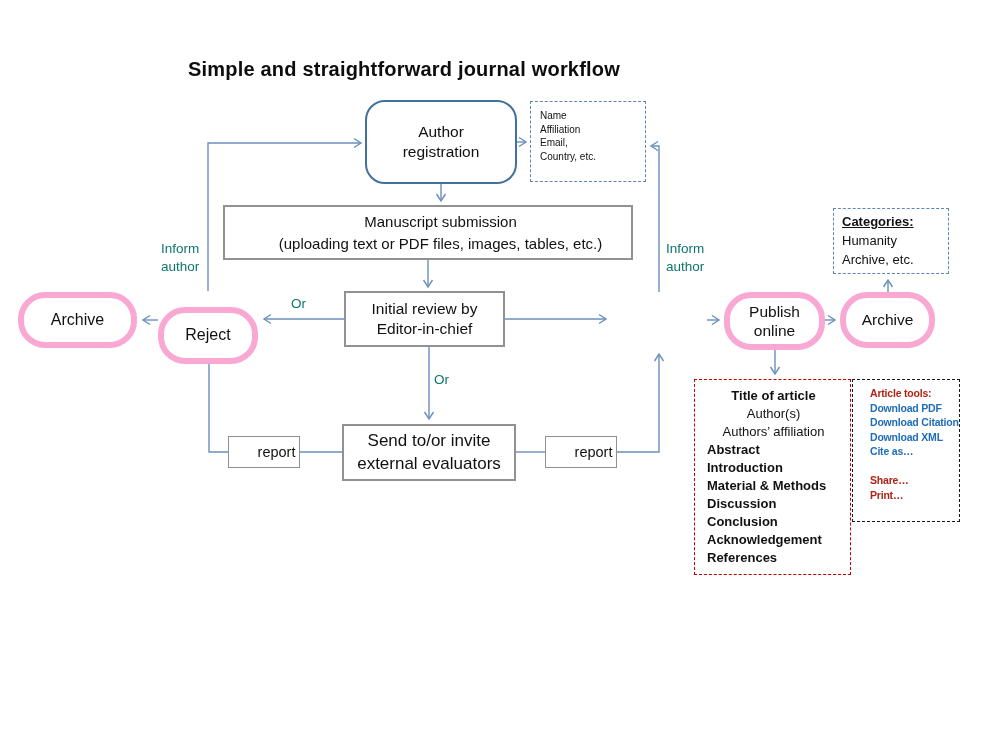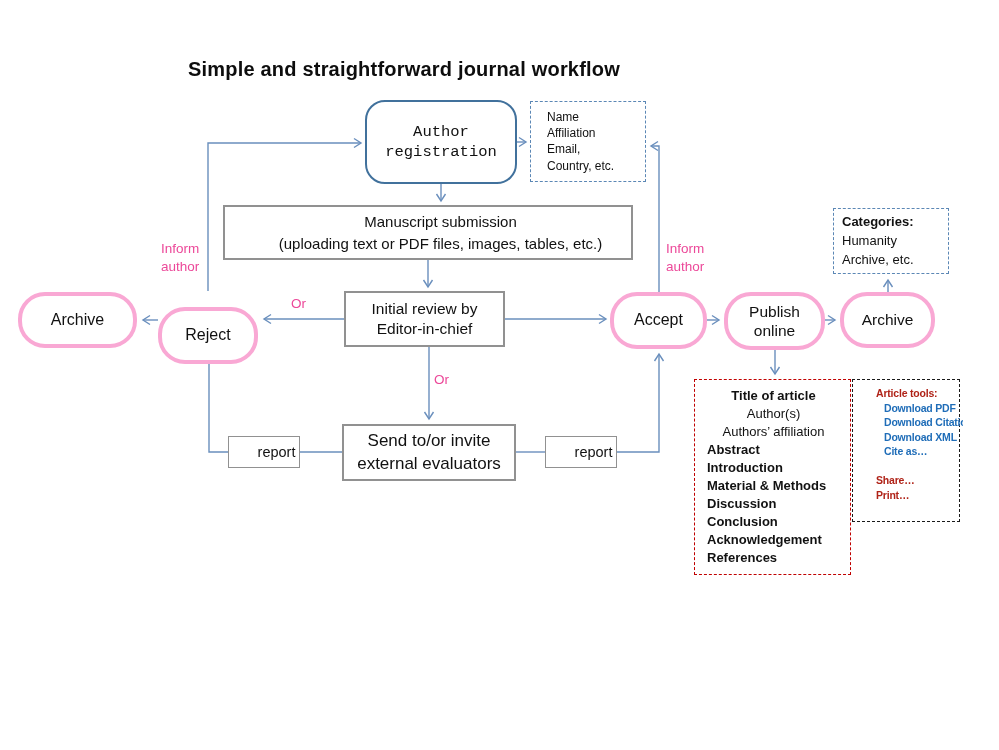--- a/index.html
+++ b/index.html
@@ -10,58 +10,58 @@
   .title{
     position:absolute;left:188px;top:58px;font-size:20px;font-weight:bold;
     letter-spacing:.2px;color:#0d0d0d;white-space:nowrap;
   }
   svg.connectors{position:absolute;left:0;top:0;}
   .node{
     position:absolute;box-sizing:border-box;background:#fff;
     display:flex;align-items:center;justify-content:center;
     text-align:center;line-height:1.3;
   }
-  .rounded{border:4px solid #f9a8d4;border-radius:27px;}
+  .rounded{border:6px solid #f9a8d4;border-radius:27px;}
   .rect{border:2px solid #919191;padding-left:25px;}
-  .blue-rounded{border:2px solid #41719c;border-radius:20px;font-family:Liberation Mono, monospace;}
+  .blue-rounded{border:2px solid #41719c;border-radius:20px;}
   .dashed-blue{
     border:1px dashed #5b87b5;align-items:flex-start;justify-content:flex-start;
     text-align:left;flex-direction:column;
   }
   #author-registration{left:365px;top:100px;width:152px;height:84px;font-size:15.5px;padding:0 24px;}
-  #registration-info{left:530px;top:101px;width:116px;height:81px;font-size:12px;padding:7px 0 0 16px;line-height:1.35;}
+  #registration-info{left:530px;top:101px;width:116px;height:81px;font-size:10px;padding:7px 0 0 9px;line-height:1.35;}
   #manuscript{left:223px;top:205px;width:410px;height:55px;font-size:15px;flex-direction:column;line-height:1.45;}
   #initial-review{left:344px;top:291px;width:161px;height:56px;font-size:15.5px;padding:0 10px;text-align:center;}
   #reject{left:158px;top:291px;width:100px;height:57px;font-size:16px;margin-top:16px;}
   #archive-left{left:18px;top:292px;width:119px;height:56px;font-size:16px;}
   #accept{left:610px;top:292px;width:97px;height:57px;font-size:16px;}
   #publish-online{left:724px;top:292px;width:101px;height:58px;font-size:15.5px;padding:0 4px;line-height:1.25;}
   #archive-right{left:840px;top:292px;width:95px;height:56px;font-size:15.5px;}
   #categories{left:833px;top:208px;width:116px;height:66px;font-size:13px;padding:4px 0 0 8px;line-height:1.45;}
-  #categories .cat-heading{font-weight:bold;}
+  #categories .cat-heading{font-weight:bold;text-decoration:underline;}
   #send-evaluators{left:342px;top:424px;width:174px;height:57px;font-size:17px;padding:0 6px;}
   #report-left{left:228px;top:436px;width:72px;height:32px;font-size:14.5px;border-width:1.5px;}
   #report-right{left:545px;top:436px;width:72px;height:32px;font-size:14.5px;border-width:1.5px;}
   #article-outline{
     left:694px;top:379px;width:157px;height:196px;box-sizing:border-box;position:absolute;
     border:1.5px dashed #c00000;background:#fff;padding:7px 10px 0 12px;font-size:13px;
   }
   .ol-line{line-height:18px;white-space:nowrap;}
   .ol-center{text-align:center;}
   .ol-bold{font-weight:bold;}
   #article-tools{
     left:852px;top:379px;width:108px;height:143px;box-sizing:border-box;position:absolute;
-    border:1.5px dashed #1a1a1a;background:#fff;padding:6px 0 0 23px;
+    border:1.5px dashed #1a1a1a;background:#fff;padding:6px 0 0 17px;
     font-size:10.5px;font-weight:bold;letter-spacing:-0.2px;
   }
   .tool-line{line-height:14.5px;white-space:nowrap;}
   .tool-red{color:#b02318;}
-  .tool-blue{color:#1f6db8;margin-left:8px;}
+  .tool-blue{color:#1f6db8;}
   .tool-spacer{height:14.5px;}
-  .flabel{position:absolute;font-size:13.5px;color:#ec4899;line-height:18px;}
+  .flabel{position:absolute;font-size:13.5px;color:#0f766e;line-height:18px;}
   #inform-left{left:161px;top:240px;width:50px;}
   #inform-right{left:666px;top:240px;width:50px;}
   #or-left{left:291px;top:295px;}
   #or-mid{left:434px;top:371px;}
 </style>
 </head>
 <body>
 
 <div class="stage">
 
@@ -107,21 +107,20 @@
     <div>Manuscript submission</div>
     <div>(uploading text or PDF files, images, tables, etc.)</div>
   </div>
 
   <div class="node rect" id="initial-review">Initial review by Editor-in-chief</div>
 
   <div class="node rounded" id="reject">Reject</div>
 
   <div class="node rounded" id="archive-left">Archive</div>
 
-  <div class="node rounded" id="accept">Accept</div>
 
   <div class="node rounded" id="publish-online">Publish online</div>
 
   <div class="node rounded" id="archive-right">Archive</div>
 
   <div class="node dashed-blue" id="categories">
     <div class="cat-heading">Categories:</div>
     <div>Humanity</div>
     <div>Archive, etc.</div>
   </div>

